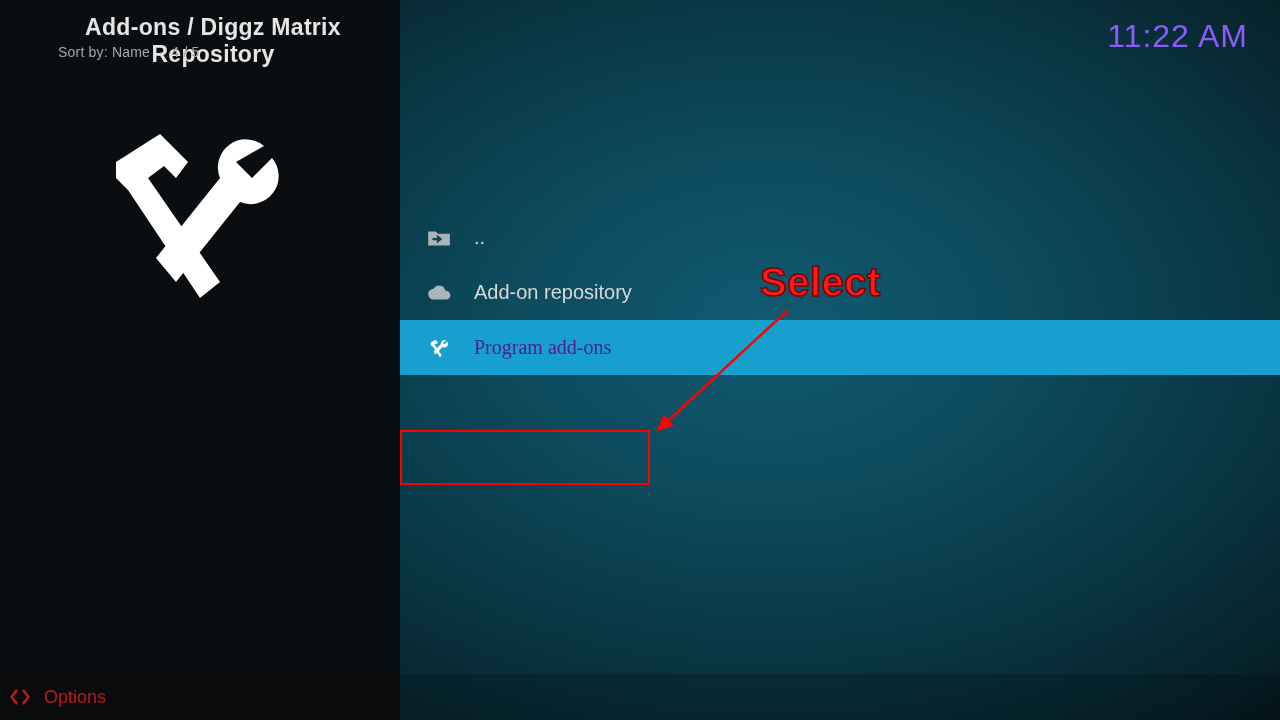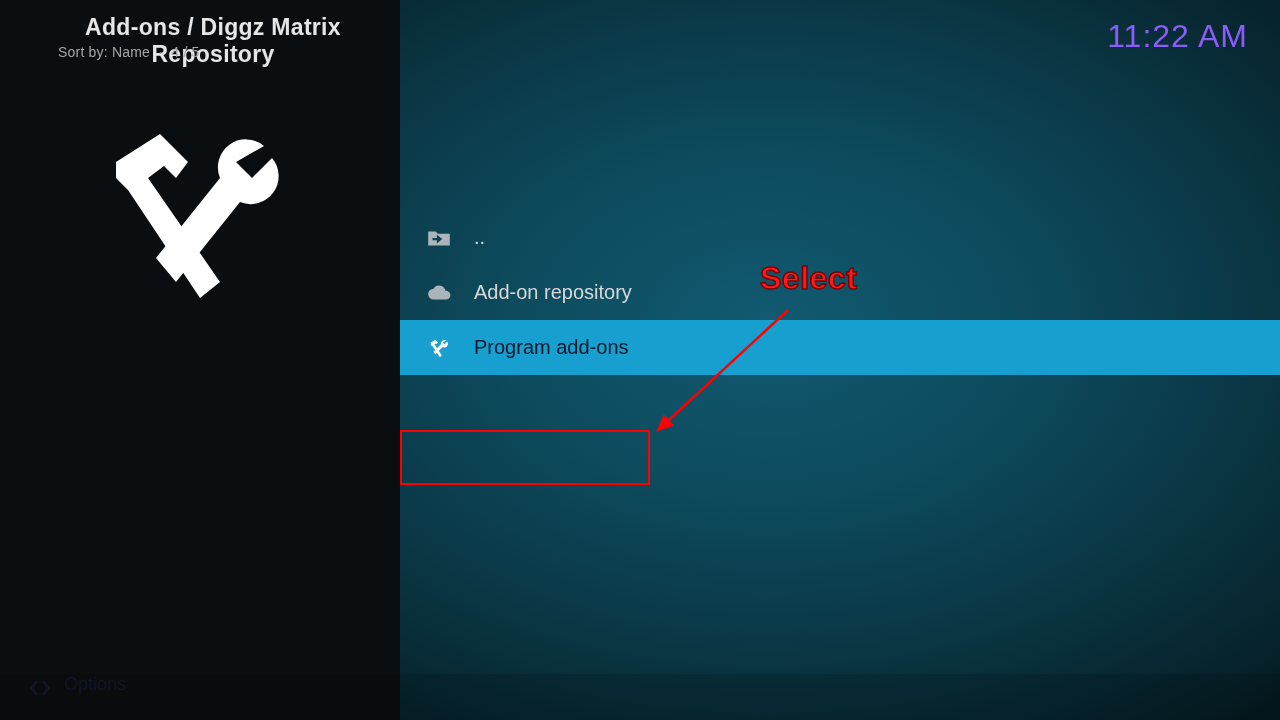--- a/index.html
+++ b/index.html
@@ -73,49 +73,50 @@
     width: 30px;
     height: 24px;
     margin-right: 20px;
     display: flex;
     align-items: center;
     justify-content: center;
     color: #aab4b9;
   }
   .row.selected {
     background: #169fcf;
-    color: #0f172a;
+    color: #4c1d95;
+    font-family: Liberation Serif, serif;
   }
   .row.selected .icon { color: #ffffff; }
 
   
   .footer {
     position: absolute;
     left: 0; bottom: 0;
     width: 1280px; height: 46px;
     display: flex;
-    align-items: flex-start;
-    padding-left: 26px;
-    color: #0f172a;
+    align-items: center;
+    padding-left: 6px;
+    color: #b91c1c;
     font-size: 18px;
     font-weight: 300;
     background: rgba(0,0,0,0.15);
   }
   .footer .icon {
     width: 28px; height: 28px;
     margin-right: 10px;
     display:flex;align-items:center;justify-content:center;
   }
 
   
   .annotation-label {
     position: absolute;
     left: 760px;
     top: 260px;
-    font-size: 32px;
+    font-size: 40px;
     font-weight: 700;
     color: #ff1a1a;
     -webkit-text-stroke: 1.5px #7a0000;
     letter-spacing: 0.5px;
   }
   .annotation-arrow {
     position: absolute;
     left: 638px;
     top: 300px;
     width: 170px;

